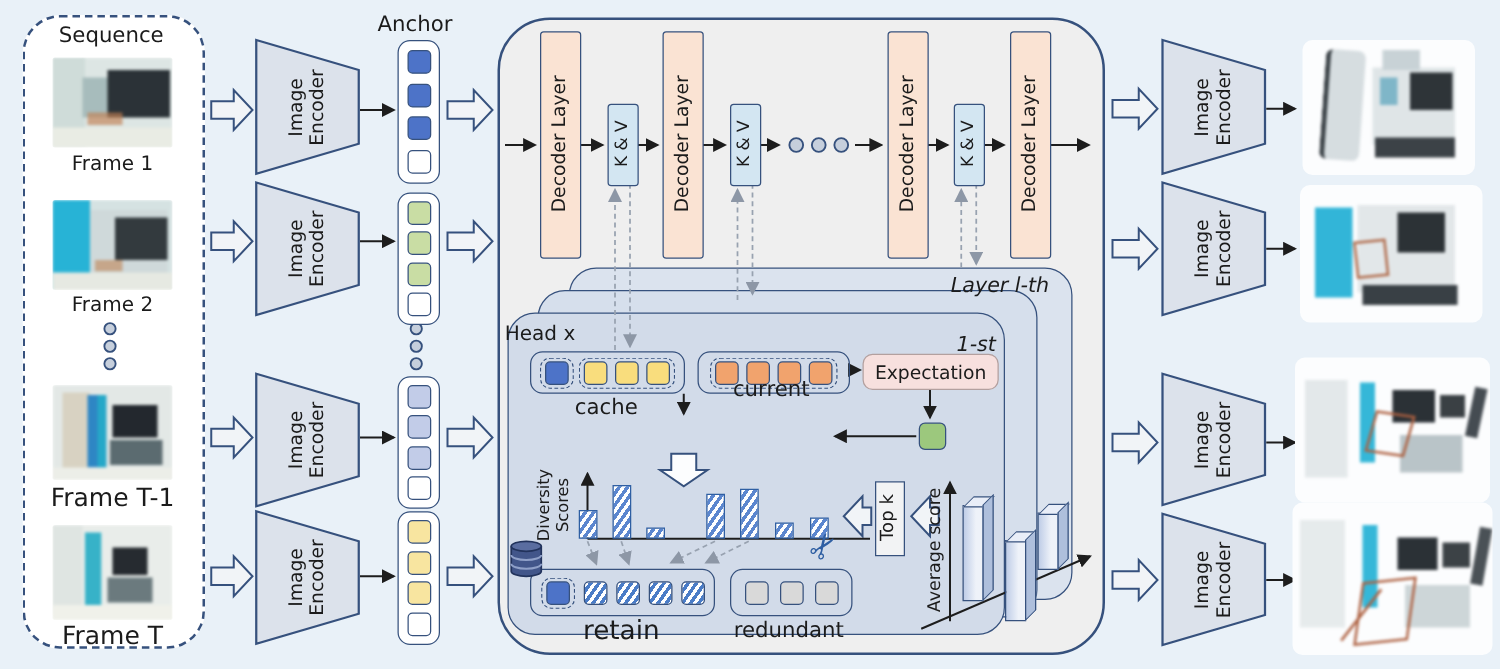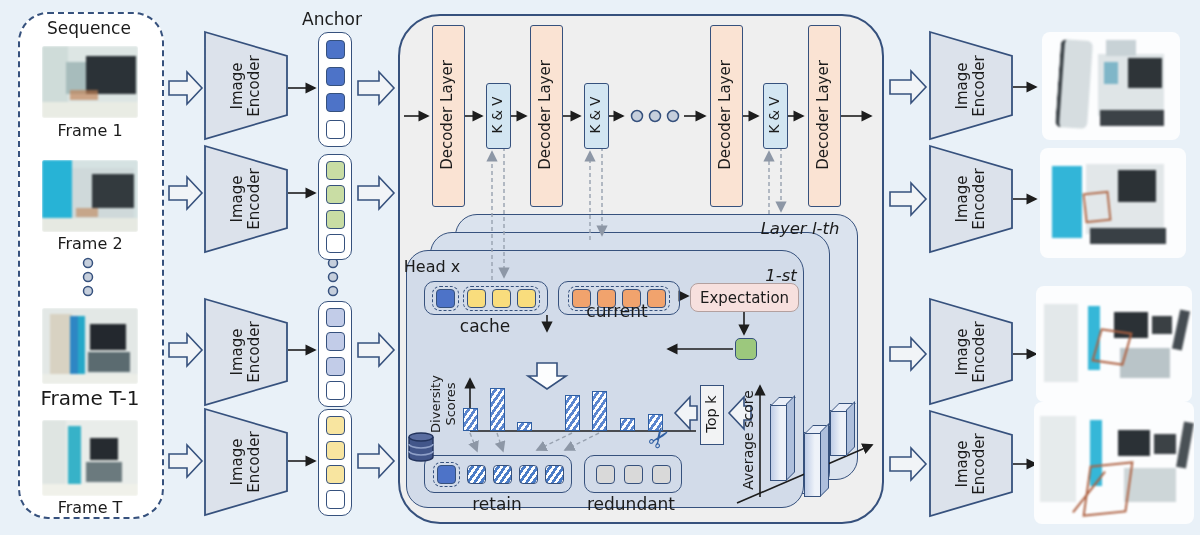--- a/index.html
+++ b/index.html
@@ -171,21 +171,21 @@
 
   <div class="ph" style="left:42px;top:420px;width:96px;height:76px;">
     <div class="in" style="background:#e9edea;">
       <div class="s" style="left:0;top:0;width:24px;height:72px;background:#dfe5e2;"></div>
       <div class="s" style="left:26px;top:6px;width:13px;height:60px;background:#37b2c8;"></div>
       <div class="s" style="left:48px;top:18px;width:28px;height:22px;background:#262b30;"></div>
       <div class="s" style="left:44px;top:42px;width:36px;height:20px;background:#6b7a7e;"></div>
       <div class="s" style="left:0;top:64px;width:96px;height:12px;background:#f0f1ea;"></div>
     </div>
   </div>
-  <div class="lbl" style="left:90px;top:508px;font-size:16px;text-align:right;">Frame T</div>
+  <div class="lbl" style="left:90px;top:508px;font-size:20px;text-align:right;">Frame T</div>
 
   <div class="vtext" style="left:246px;top:86px;font-size:15px;">Image
 Encoder</div>
   <div class="vtext" style="left:246px;top:199px;font-size:15px;">Image
 Encoder</div>
   <div class="vtext" style="left:246px;top:352px;font-size:15px;">Image
 Encoder</div>
   <div class="vtext" style="left:246px;top:462px;font-size:15px;">Image
 Encoder</div>
   <div class="vtext" style="left:971px;top:86px;font-size:15px;">Image
@@ -287,21 +287,21 @@
     <div class="sq hatch"></div>
       <div class="sq hatch"></div>
       <div class="sq hatch"></div>
       <div class="sq hatch"></div>
   </div>
   <div class="abs token-box" style="left:584px;top:455px;width:96px;height:36px;gap:9px;">
     <div class="sq c-gray"></div>
       <div class="sq c-gray"></div>
       <div class="sq c-gray"></div>
   </div>
-  <div class="lbl" style="left:497px;top:505px;font-size:17px;">retain</div>
+  <div class="lbl" style="left:497px;top:505px;font-size:21px;">retain</div>
   <div class="lbl" style="left:631px;top:505px;font-size:17px;">redundant</div>
   <div class="scissors" style="left:648px;top:422px;">✂</div>
 
   <svg class="abs" style="left:406px;top:431px;" width="30" height="32" viewBox="0 0 30 32">
     <path d="M3,6 v20 a12,4 0 0 0 24,0 v-20" fill="var(--db-navy)" stroke="#22335c" stroke-width="1.4"></path>
     <ellipse cx="15" cy="6" rx="12" ry="4" fill="#5a6da0" stroke="#22335c" stroke-width="1.4"></ellipse>
     <path d="M3,13 a12,4 0 0 0 24,0" fill="none" stroke="#8fa0c8" stroke-width="1.6"></path>
     <path d="M3,20 a12,4 0 0 0 24,0" fill="none" stroke="#8fa0c8" stroke-width="1.6"></path>
   </svg>
 

